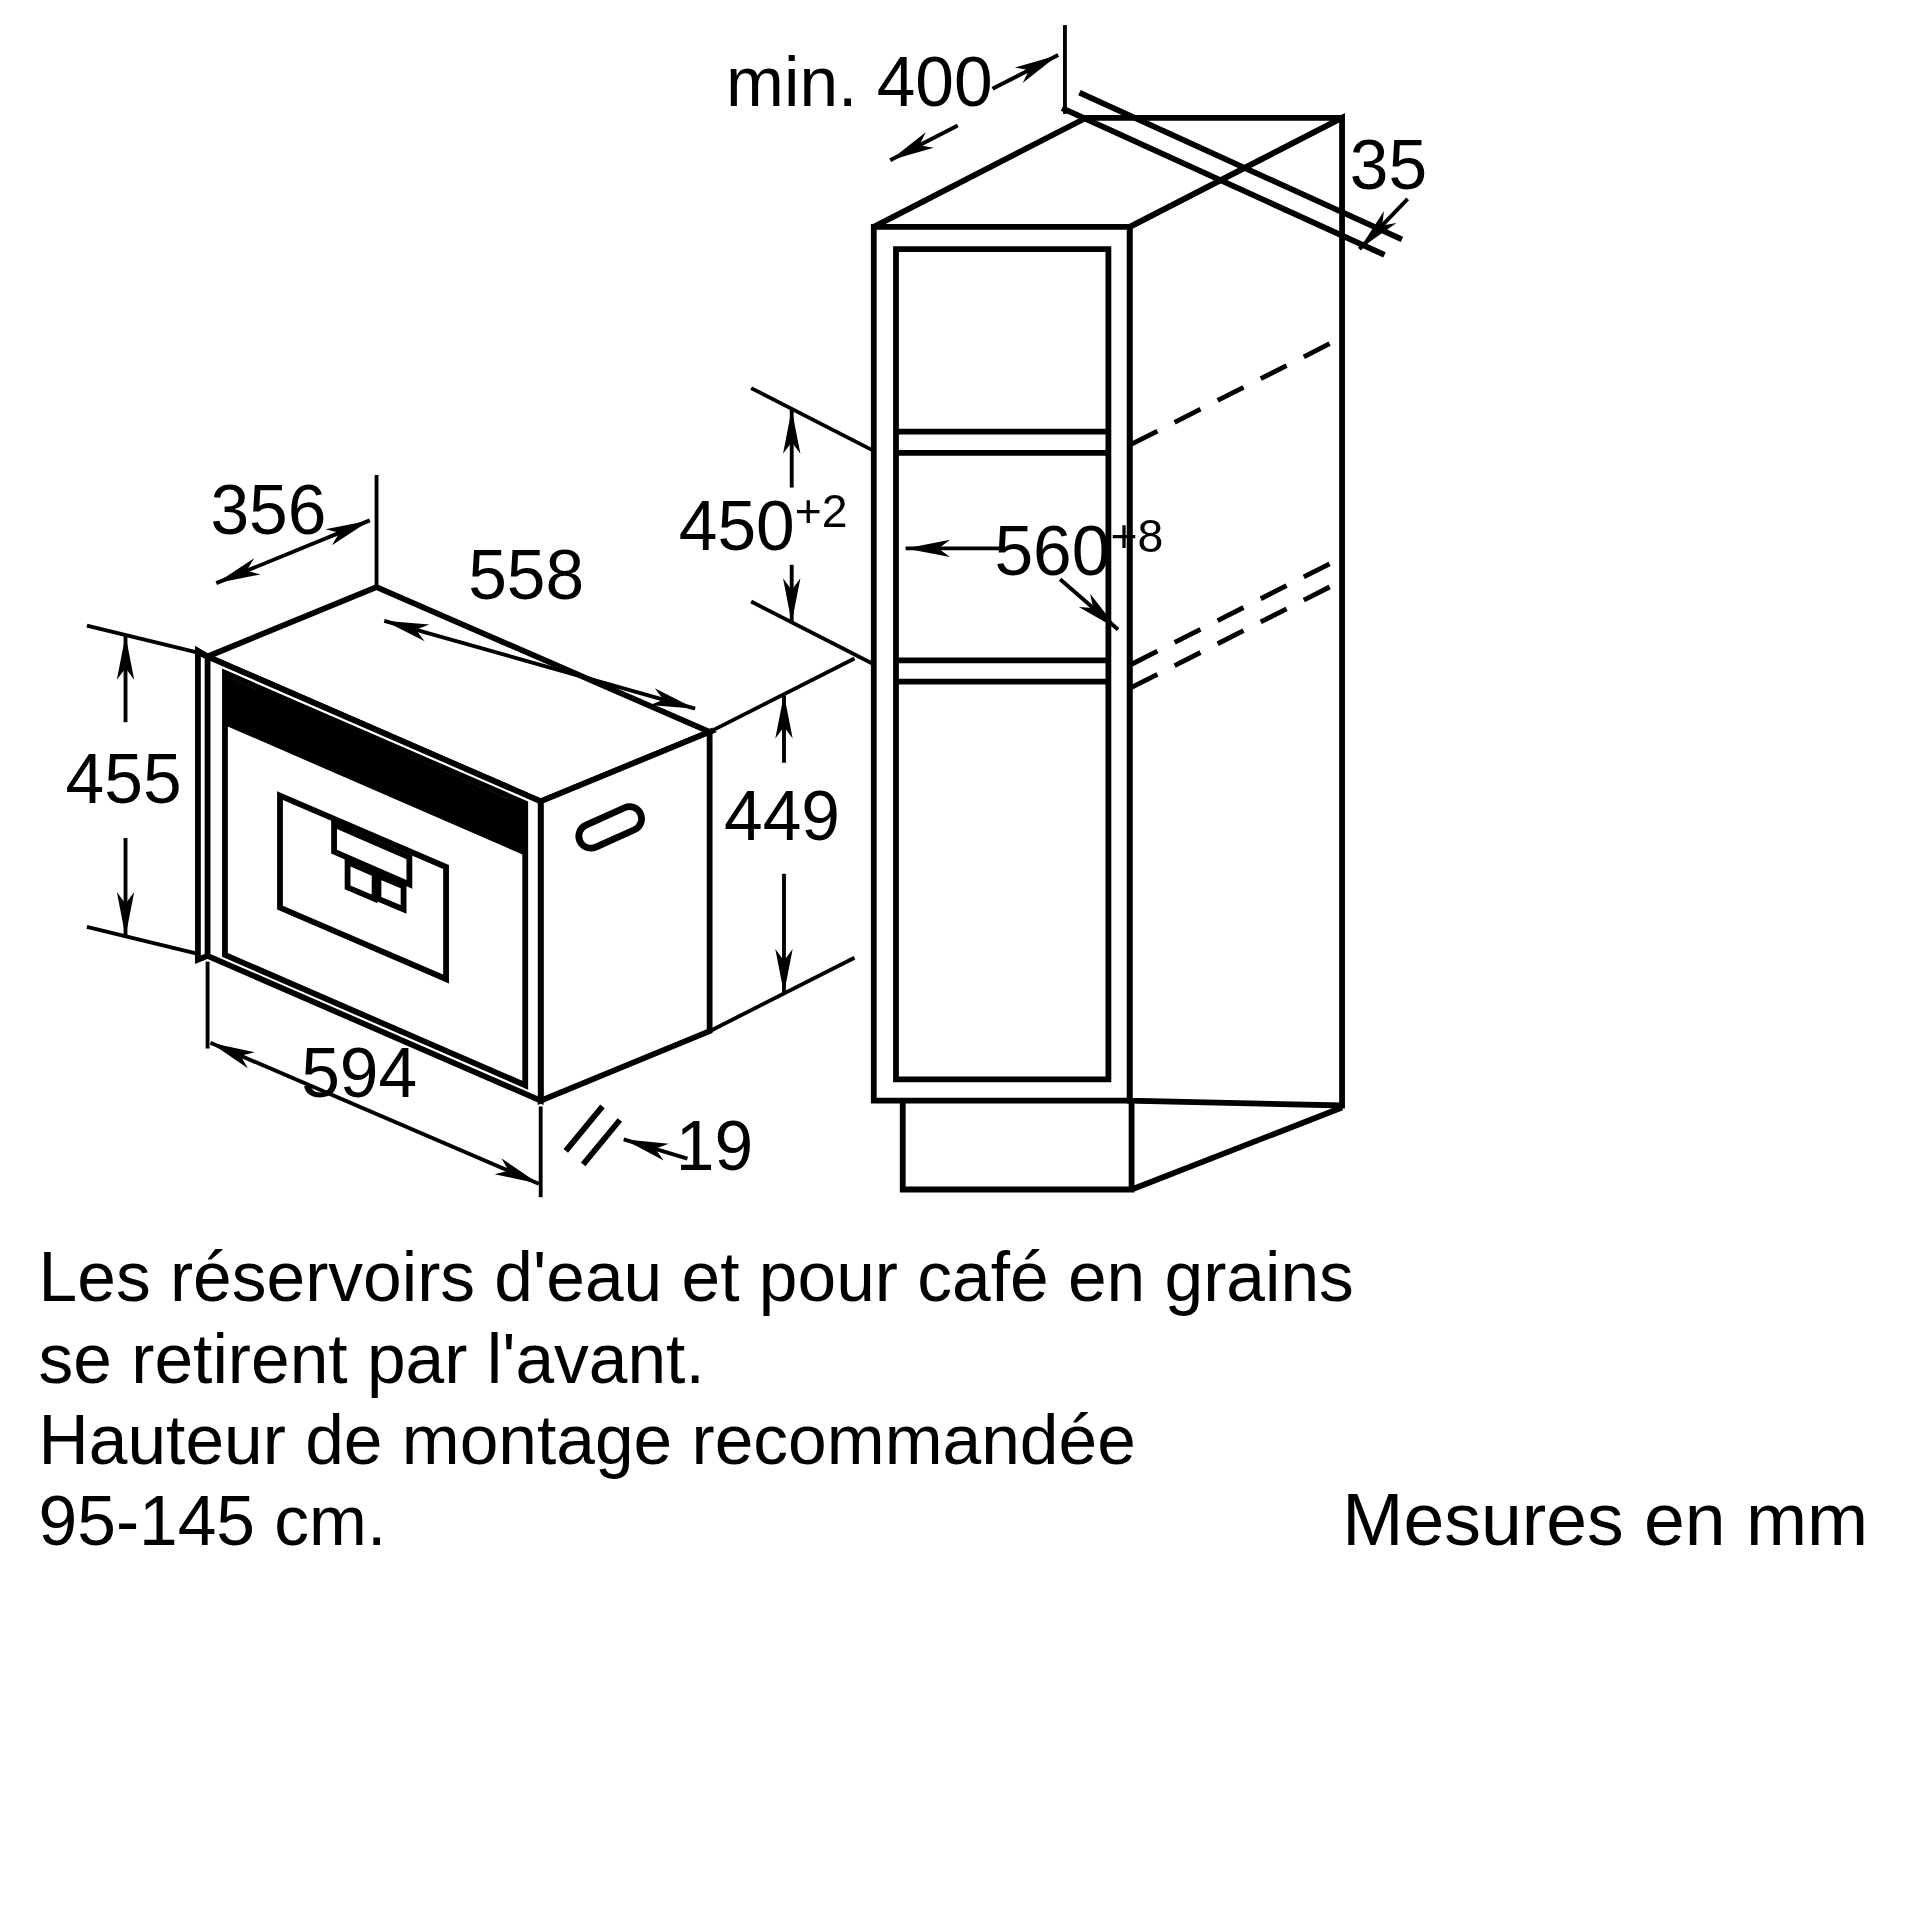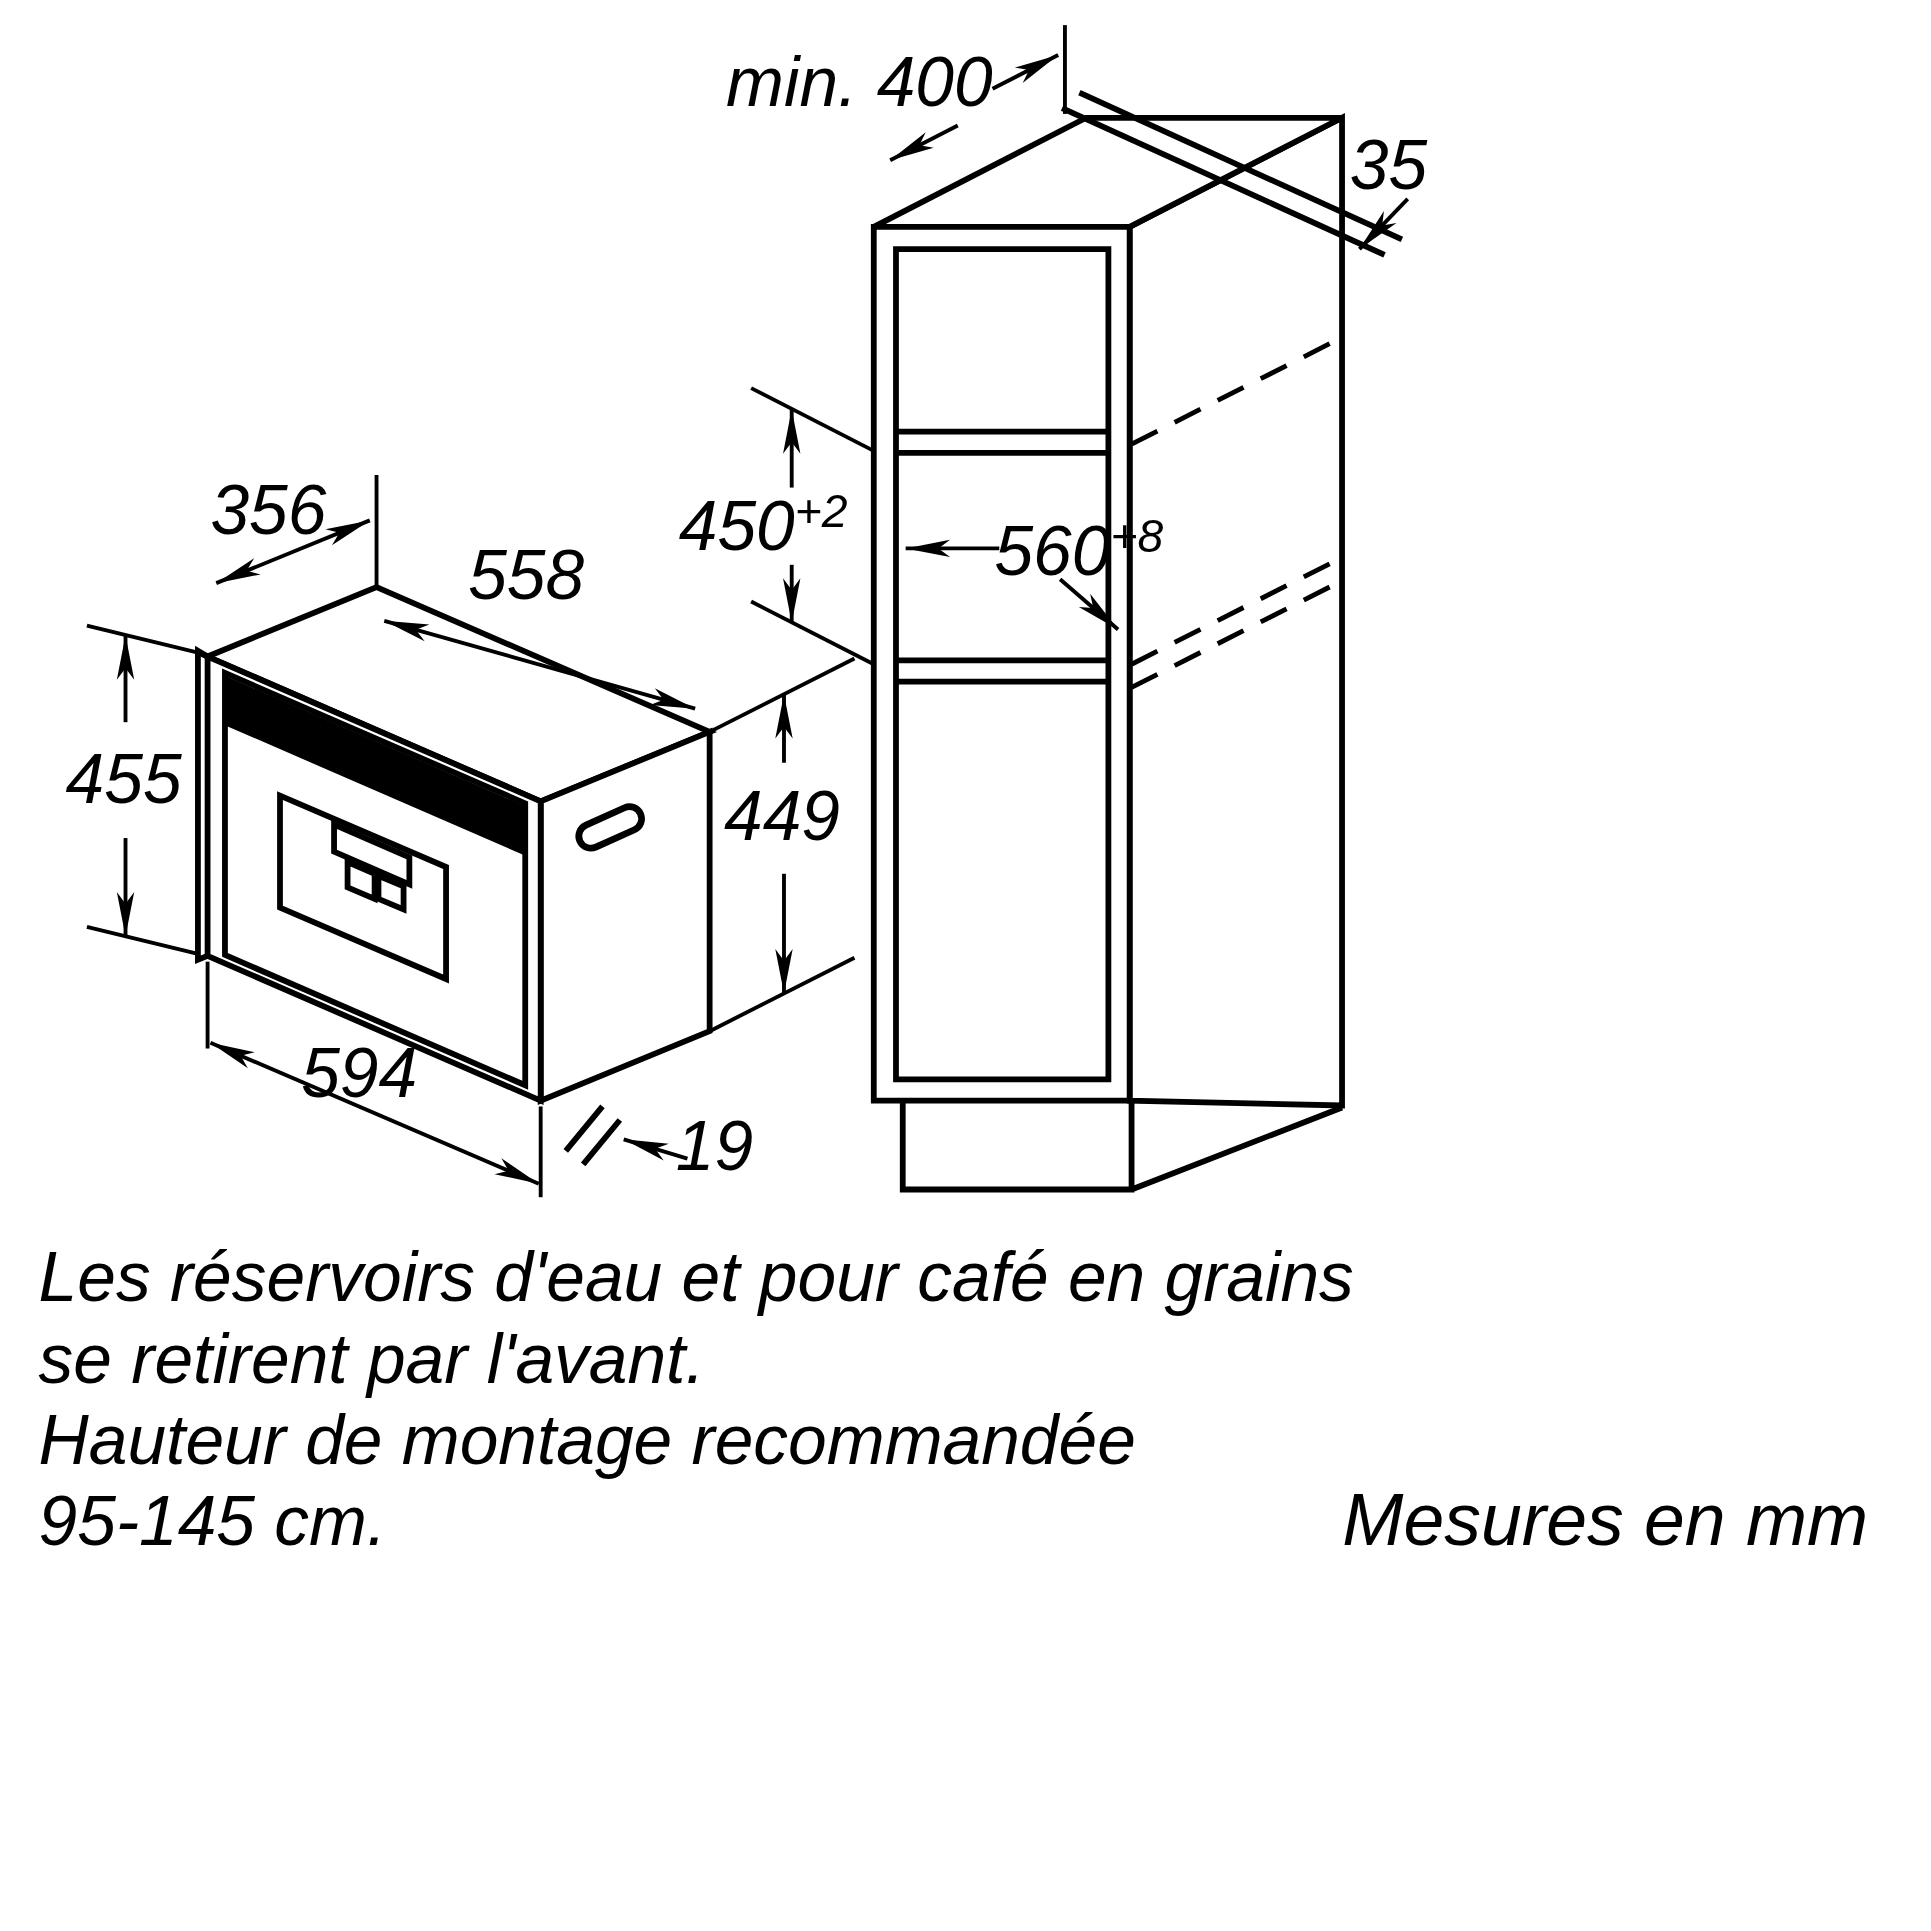--- a/index.html
+++ b/index.html
@@ -1,16 +1,16 @@
 <!DOCTYPE html>
 <html><head>
 <meta charset="utf-8">
 <style>
   html,body{margin:0;padding:0;background:#fff;}
-  .stage{position:relative;width:1931px;height:1931px;background:#fff;overflow:hidden;font-style:italic;}
+  .stage{position:relative;width:1931px;height:1931px;background:#fff;overflow:hidden;}
   svg{display:block;width:1931px;height:1931px;}
   svg text{font-family:"Liberation Sans","DejaVu Sans",sans-serif;fill:#000;stroke:none;}
   .obj{stroke:#000;stroke-width:6;fill:none;stroke-linejoin:miter;}
   .objf{stroke:#000;stroke-width:6;fill:#fff;stroke-linejoin:miter;}
   .fillb{stroke:#000;stroke-width:4;fill:#000;}
   .dim{stroke:#000;stroke-width:4;fill:none;}
   .dash{stroke:#000;stroke-width:5;fill:none;stroke-dasharray:30 20;}
   .lbl{font-size:72px;}
   .sup{font-size:48px;}
   .note{font-size:72px;}

